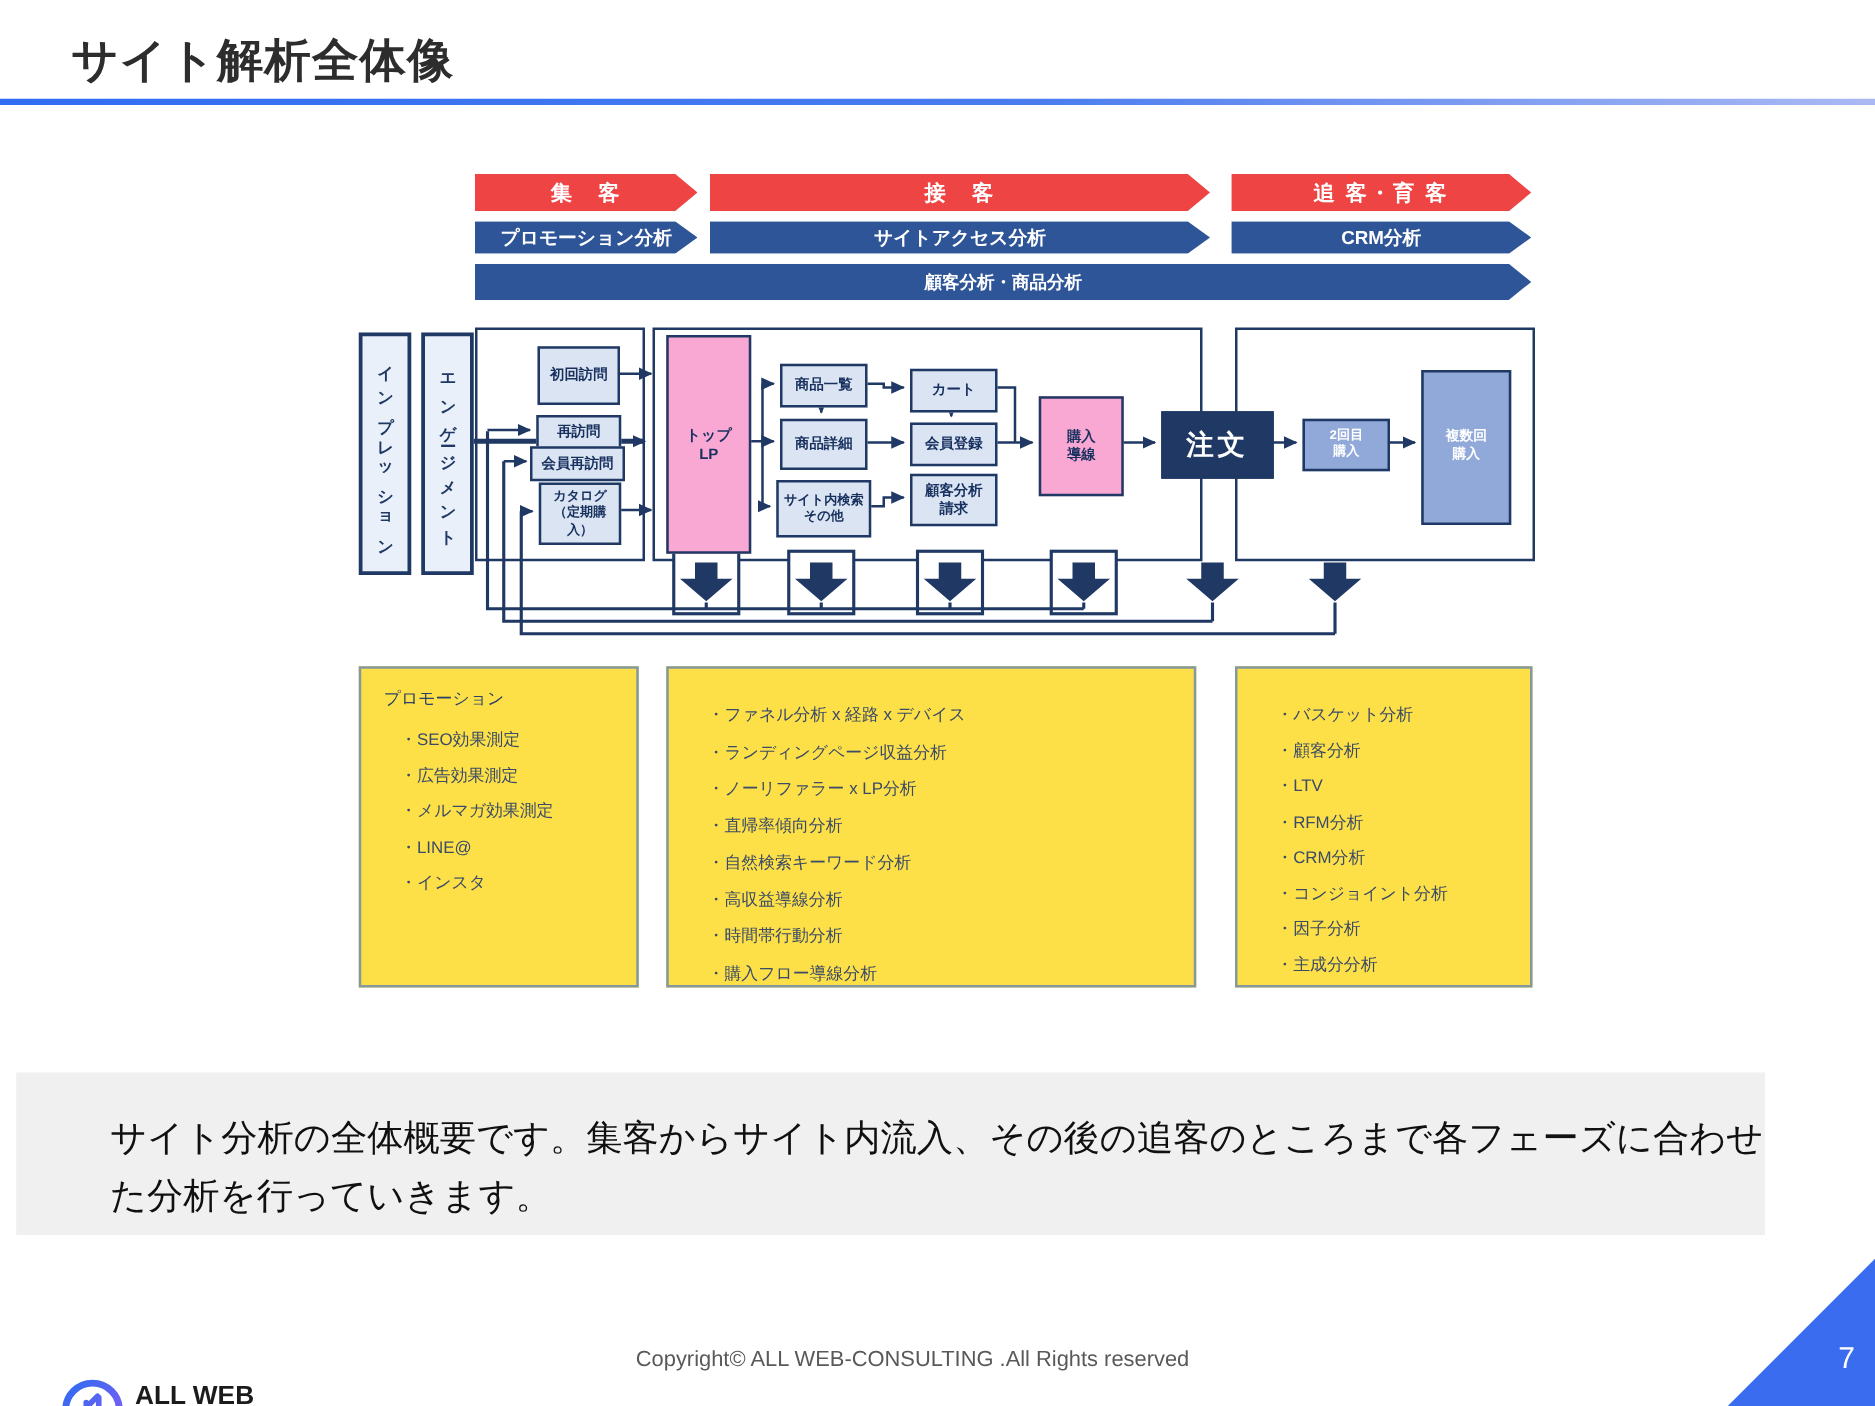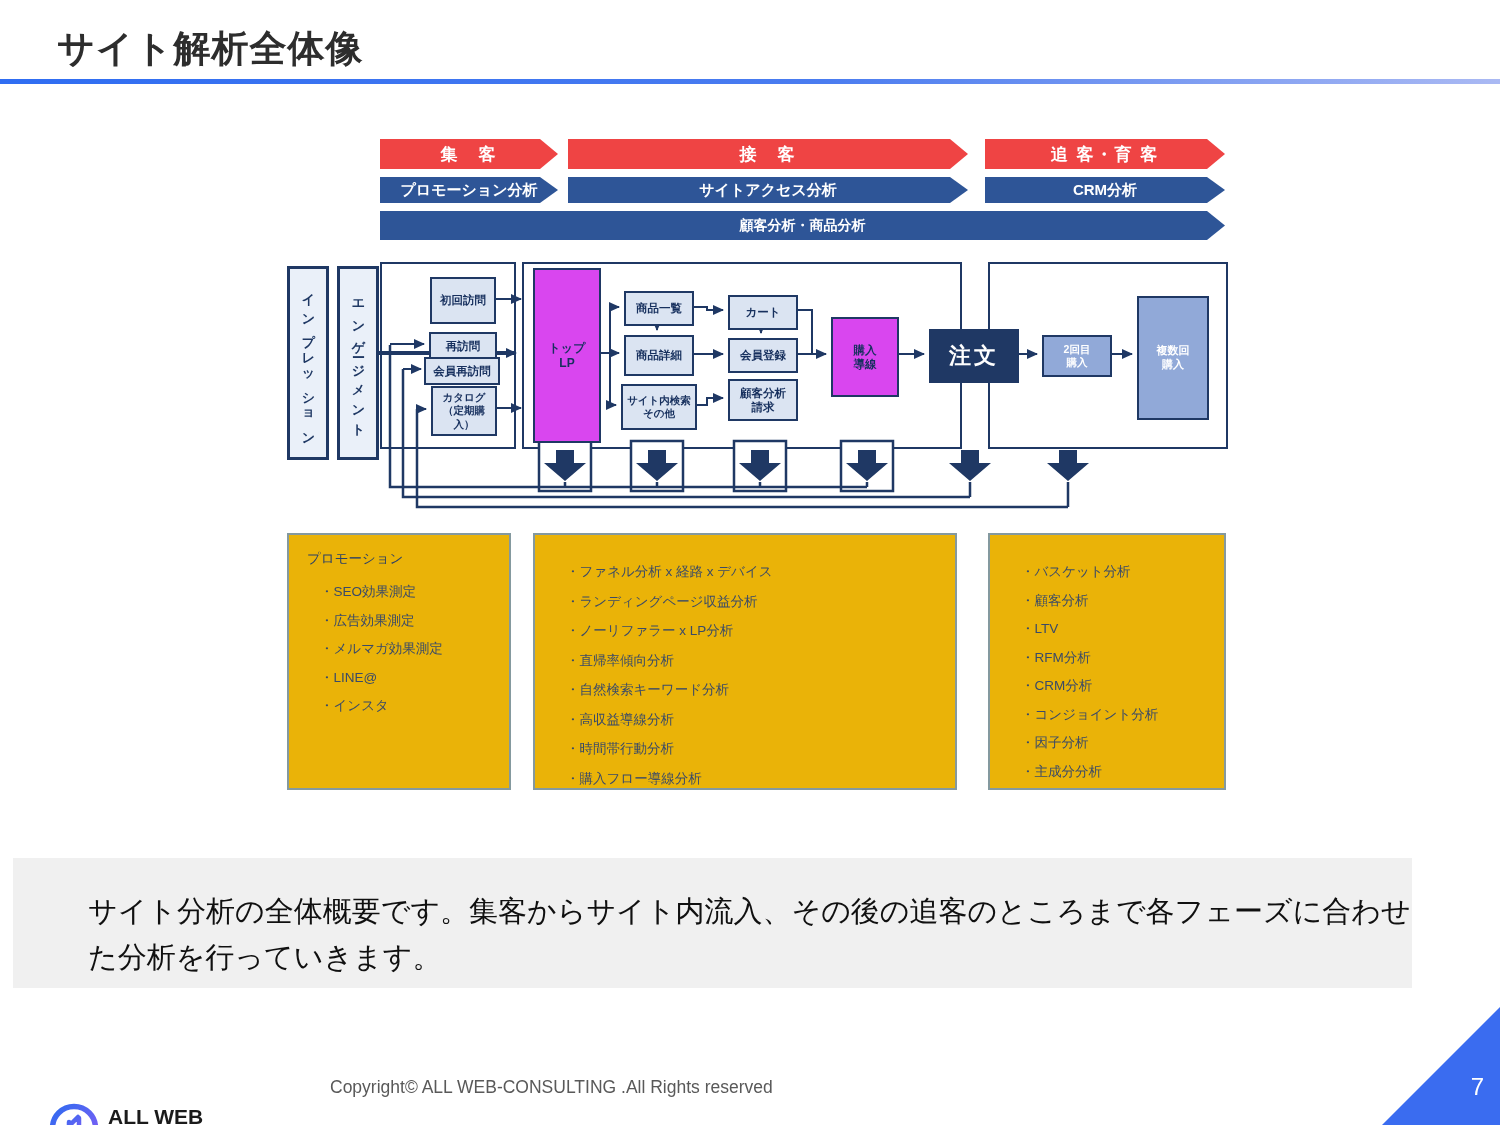--- a/index.html
+++ b/index.html
@@ -18,39 +18,39 @@
   .chev.dark{background:#ef4444;font-size:17px;font-weight:700;letter-spacing:2px;}
   .chev.blue{background:#2e5597;font-size:15px;font-weight:700;}
   
   .vbox{border:3px solid #1f3864;background:#eaf0f9;color:#1f3864;font-size:13px;font-weight:600;
     display:flex;align-items:center;justify-content:center;
     writing-mode:vertical-rl;text-orientation:upright;letter-spacing:5px;z-index:2;}
   .container-box{border:2.5px solid #1f3864;background:transparent;z-index:0;}
   .node{border:2.5px solid #1f3864;display:flex;align-items:center;justify-content:center;
     text-align:center;white-space:pre-line;font-weight:700;color:#17305e;z-index:2;line-height:1.25;}
   .node.light{background:#dbe4f2;font-size:11.5px;}
-  .node.medium{background:#d946ef;font-size:11.5px;}
-  .node.deep{background:#91a9d8;color:#ffffff;font-size:10.5px;}
+  .node.medium{background:#f9a8d4;font-size:11.5px;}
+  .node.deep{background:#91a9d8;color:#ffffff;font-size:10.5px;font-family:Liberation Mono, monospace;}
   .node.dark{background:#1f3864;color:#ffffff;font-size:22px;letter-spacing:3px;font-weight:700;}
   #connector-layer{left:0;top:0;z-index:1;pointer-events:none;}
   
-  .list-box{border:2px solid #84999f;background:#eab308;z-index:2;box-sizing:border-box;
+  .list-box{border:2px solid #84999f;background:#fde047;z-index:2;box-sizing:border-box;
     padding:13px 16px;color:#3a4a68;font-size:13.5px;}
   .list-box .list-title{margin:2px 0 10px 2px;color:#2c4166;}
   .list-box ul{list-style:none;margin:15px;padding:0;}
   .list-box li{margin:0 0 10.5px 0;}
   .list-box.tight li{margin-bottom:11.5px;}
   
   .summary-box{left:13px;top:858px;width:1399px;height:130px;background:#f0f0f0;}
   .summary-text{left:88px;top:888px;width:1330px;font-size:29px;color:#101010;line-height:1.6;
     white-space:pre-line;}
   
   .logo-wrap{left:48px;top:1061px;width:200px;height:54px;display:flex;align-items:center;margin-top:40px;}
   .logo-text{margin-left:8px;font-size:21px;line-height:23px;font-weight:800;color:#1b1b1b;letter-spacing:0;}
-  .copyright{left:330px;top:1077px;width:800px;font-size:17.5px;color:#595959;}
+  .copyright{left:330px;top:1077px;width:800px;text-align:center;font-size:17.5px;color:#595959;}
   .corner-triangle{right:0;bottom:0;width:118px;height:118px;background:#3a6cf0;
     clip-path:polygon(100% 0,100% 100%,0 100%);z-index:3;}
   .corner-page-num{right:16px;bottom:24px;color:#ffffff;font-size:24px;z-index:4;}
 </style>
 </head>
 <body>
 
 <div class="abs page-title">サイト解析全体像</div>
 <div class="abs title-rule"></div>
 

